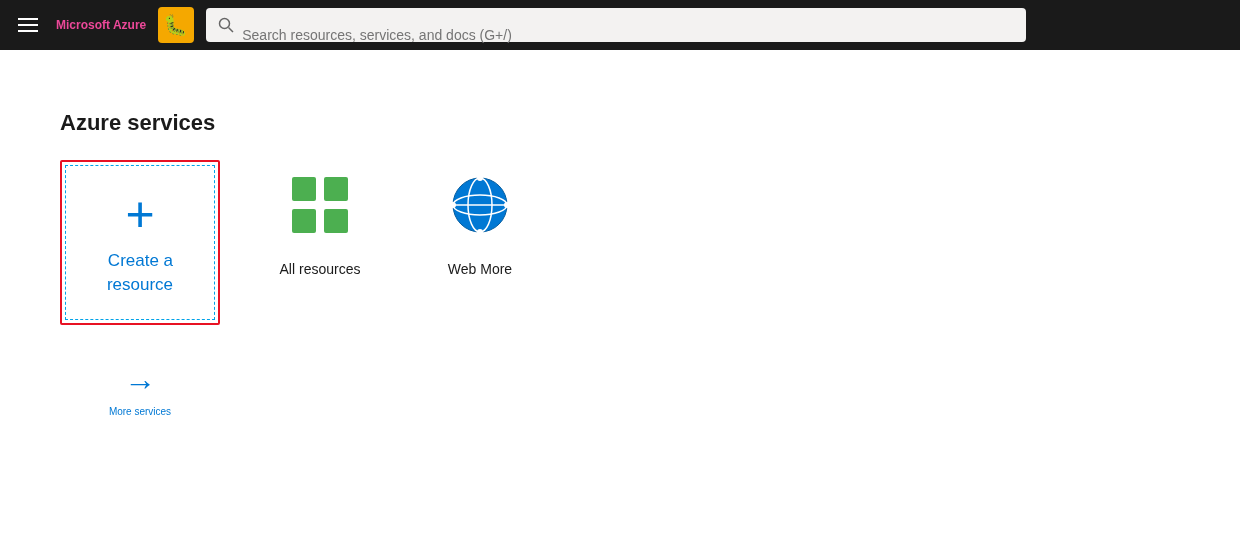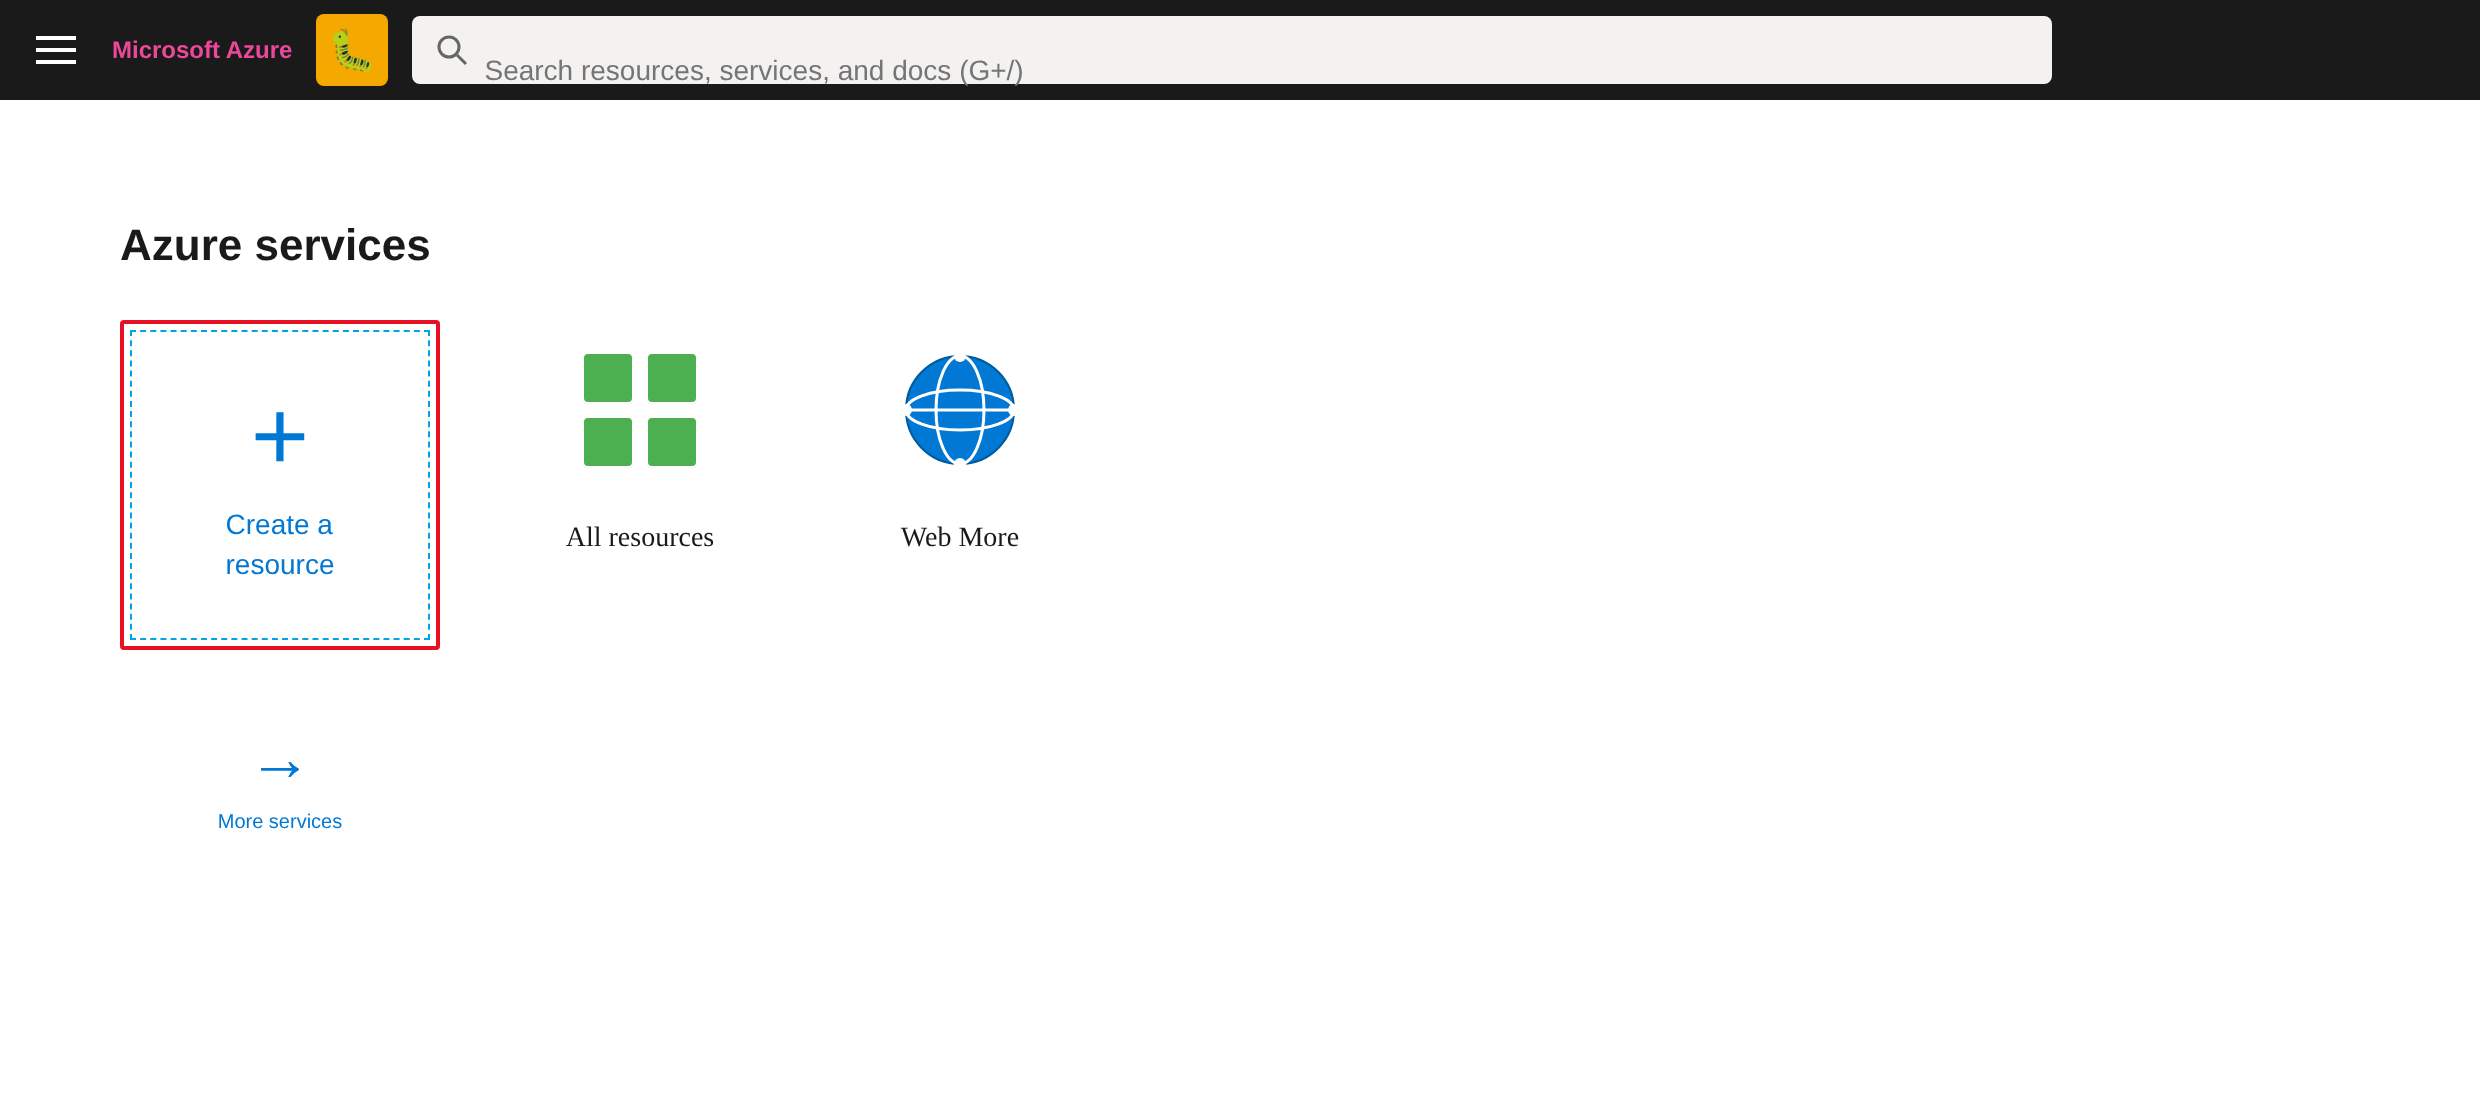--- a/index.html
+++ b/index.html
@@ -110,21 +110,20 @@
       align-items: center;
       justify-content: center;
       margin-bottom: 10px;
     }
 
     .service-label {
       font-size: 14px;
       color: #1a1a1a;
       text-align: center;
       line-height: 1.4;
-      font-family: Liberation Serif, serif;
     }
 
     
     .create-resource-card {
       width: 160px;
       height: 165px;
       border: 2px solid #e81123;
       border-radius: 2px;
       display: flex;
       flex-direction: column;
@@ -143,23 +142,23 @@
       pointer-events: none;
     }
     .create-resource-plus {
       font-size: 50px;
       color: #0078d4;
       font-weight: 300;
       line-height: 1;
       margin-bottom: 10px;
     }
     .create-resource-label {
-      font-size: 14px;
-      color: #0078d4;
-      text-align: left;
+      font-size: 17px;
+      color: #0078d4;
+      text-align: right;
       line-height: 1.4;
     }
 
     
     .more-services-row {
       display: flex;
       align-items: center;
       gap: 0;
     }
     .more-services-item {

